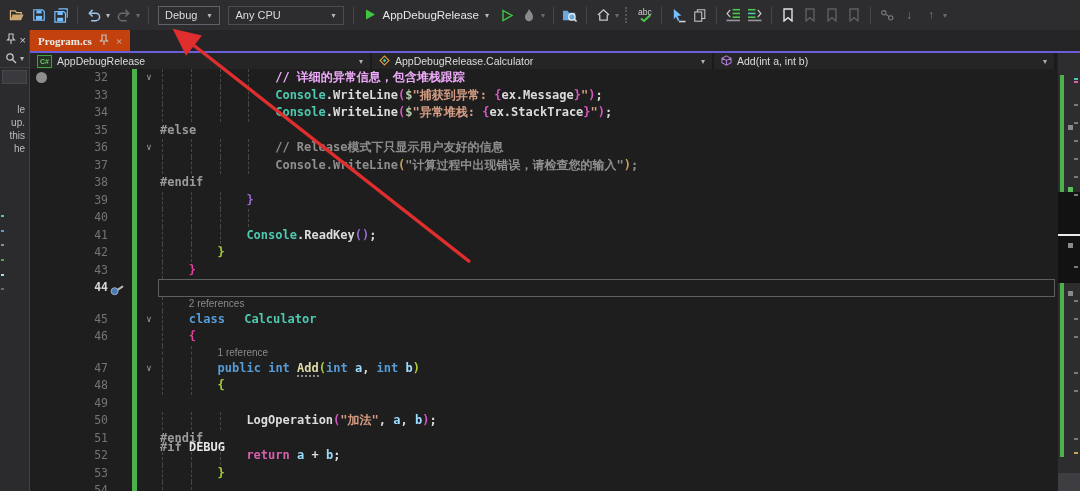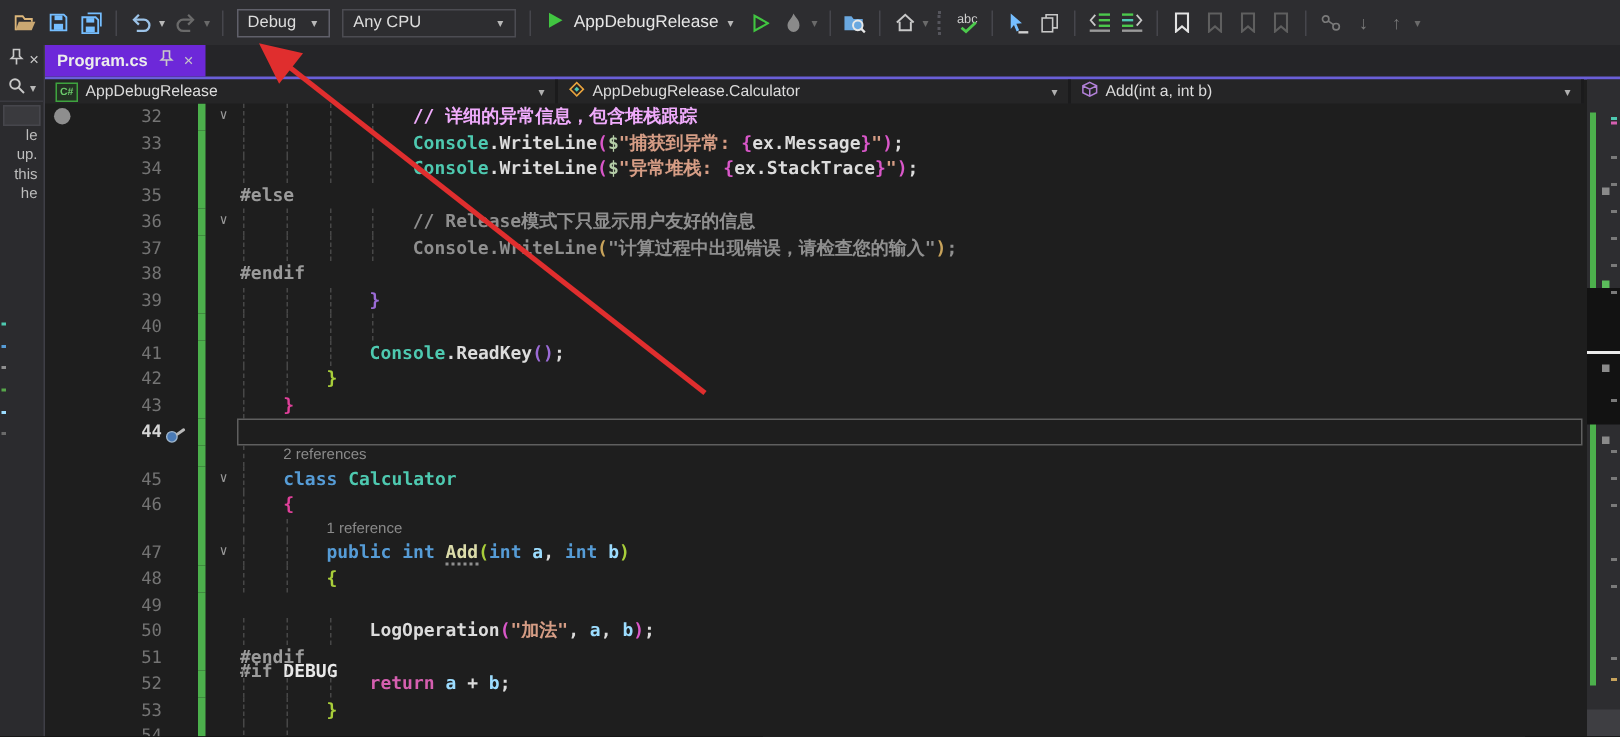--- a/index.html
+++ b/index.html
@@ -23,21 +23,21 @@
              border-right:1px solid #3f3f46;box-sizing:border-box;overflow:hidden;}
   .lp-title{height:20px;display:flex;align-items:center;justify-content:flex-end;gap:4px;padding-right:3px;background:#2d2d30;}
   .lp-x{color:#c8c8c8;font-size:11px;line-height:10px;}
   .lp-search{height:17px;display:flex;align-items:center;gap:3px;padding-left:5px;background:#2d2d30;border-bottom:1px solid #3a3a40;}
   .lp-input{height:12px;margin:2px 2px 0 2px;background:#3a3a3e;border:1px solid #46464c;}
   .lp-frag{font-size:10px;color:#bdbdbd;text-align:right;padding-right:4px;line-height:13px;}
   .speck{position:absolute;width:3px;height:2px;}
   
   .main{position:absolute;left:30px;top:30px;width:1050px;height:461px;}
   .tabrow{height:21px;background:#252528;display:flex;border-bottom:2px solid #6a5fd8;}
-  .tab{background:#6d28d9;color:#ececec;font-size:11px;font-weight:bold;display:flex;align-items:center;gap:7px;padding:0 8px;}
+  .tab{background:#c2410c;color:#ececec;font-size:11px;font-weight:bold;display:flex;align-items:center;gap:7px;padding:0 8px;font-family:Liberation Serif, serif;}
   .tab .lp-x{font-weight:normal;}
   .navbar{position:absolute;left:0;top:23px;width:1026px;height:16px;background:#252526;display:flex;}
   .ncombo{flex:1 1 0;display:flex;align-items:center;font-size:10.5px;color:#dcdcdc;gap:5px;
           padding:0 7px;position:relative;border-right:2px solid #1b1b1c;box-sizing:border-box;}
   .ncar{position:absolute;right:7px;font-size:8px;color:#b0b0b0;}
   .csproj{width:13px;height:11px;border:1px solid #3fa33f;color:#6ccb6c;font-size:7px;font-weight:bold;
           display:flex;align-items:center;justify-content:center;flex:none;background:#233223;}
   
   .editor{position:absolute;left:0;top:39px;width:1028px;height:422px;overflow:hidden;
           font-family:"DejaVu Sans Mono","DejaVu Sans",monospace;font-weight:bold;}
@@ -234,21 +234,21 @@
       <span class="lp-x">×</span>
     </div>
     <div class="lp-search">
       <span><svg width="12" height="12" viewBox="0 0 12 12">
             <circle cx="5" cy="5" r="3.2" fill="none" stroke="#c8c8c8" stroke-width="1.3"></circle>
             <path d="M7.5 7.5 L11 11" stroke="#c8c8c8" stroke-width="1.3"></path>
           </svg></span>
       <span class="car">▾</span>
     </div>
     <div class="lp-input"></div>
-    <div id="lp-frags" style="margin-top:0;">
+    <div id="lp-frags" style="margin-top:19px;">
         <div class="lp-frag">le</div>
         <div class="lp-frag">up.</div>
         <div class="lp-frag">this</div>
         <div class="lp-frag">he</div>
       </div>
     <div class="speck" style="left:1px;top:185px;background:#4ec9b0;"></div>
     <div class="speck" style="left:1px;top:200px;background:#569cd6;"></div>
     <div class="speck" style="left:1px;top:214px;background:#8f8f8f;"></div>
     <div class="speck" style="left:1px;top:229px;background:#57a64a;"></div>
     <div class="speck" style="left:1px;top:244px;background:#9cdcfe;"></div>
@@ -398,21 +398,21 @@
         <div class="row lensrow">
           <div class="guide" style="left: 132px;"></div>
           <div class="gbar"></div>
           <div class="lens" style="left: 158.8px;">2 references</div>
         </div>
         <div class="row">
           <div class="guide" style="left: 132px;"></div>
           <div class="gbar"></div>
           <div class="num">45</div>
           <div class="fold">∨</div>
-          <div class="code" style="padding-left: 28.8px;"><span style="color: rgb(86, 156, 214);">class </span><span style="color: rgb(78, 201, 176);">Calculator</span></div>
+          <div class="code" style="padding-left: 28.8px;"><span style="color: rgb(86, 156, 214);">class </span><span style="color: rgb(78, 201, 176); margin-left: 12px;">Calculator</span></div>
         </div>
         <div class="row">
           <div class="guide" style="left: 132px;"></div>
           <div class="gbar"></div>
           <div class="num">46</div>
           <div class="code" style="padding-left: 28.8px;"><span style="color: rgb(224, 64, 154);">{</span></div>
         </div>
         <div class="row lensrow">
           <div class="guide" style="left: 132px;"></div>
           <div class="guide" style="left: 160.8px;"></div>

